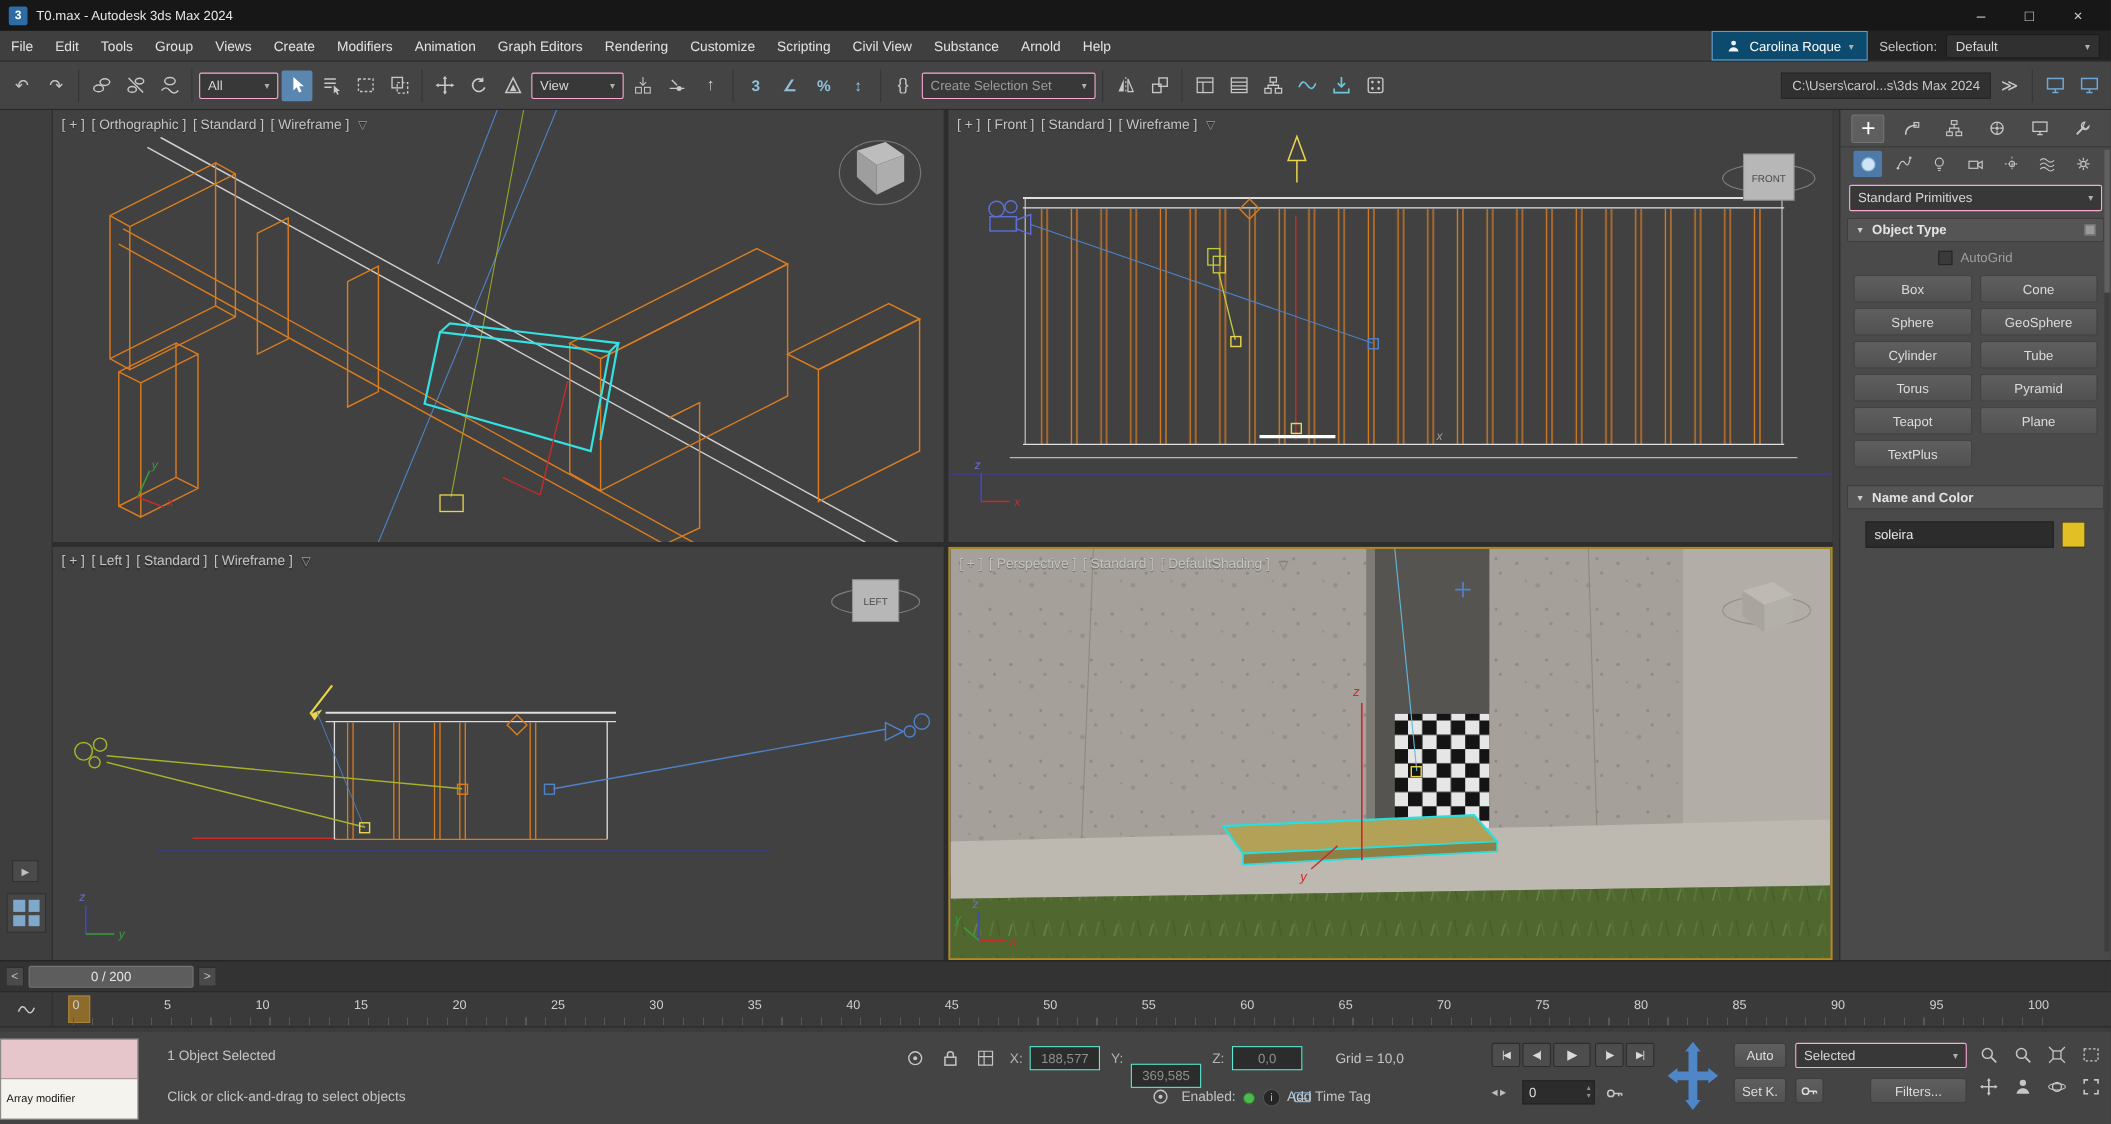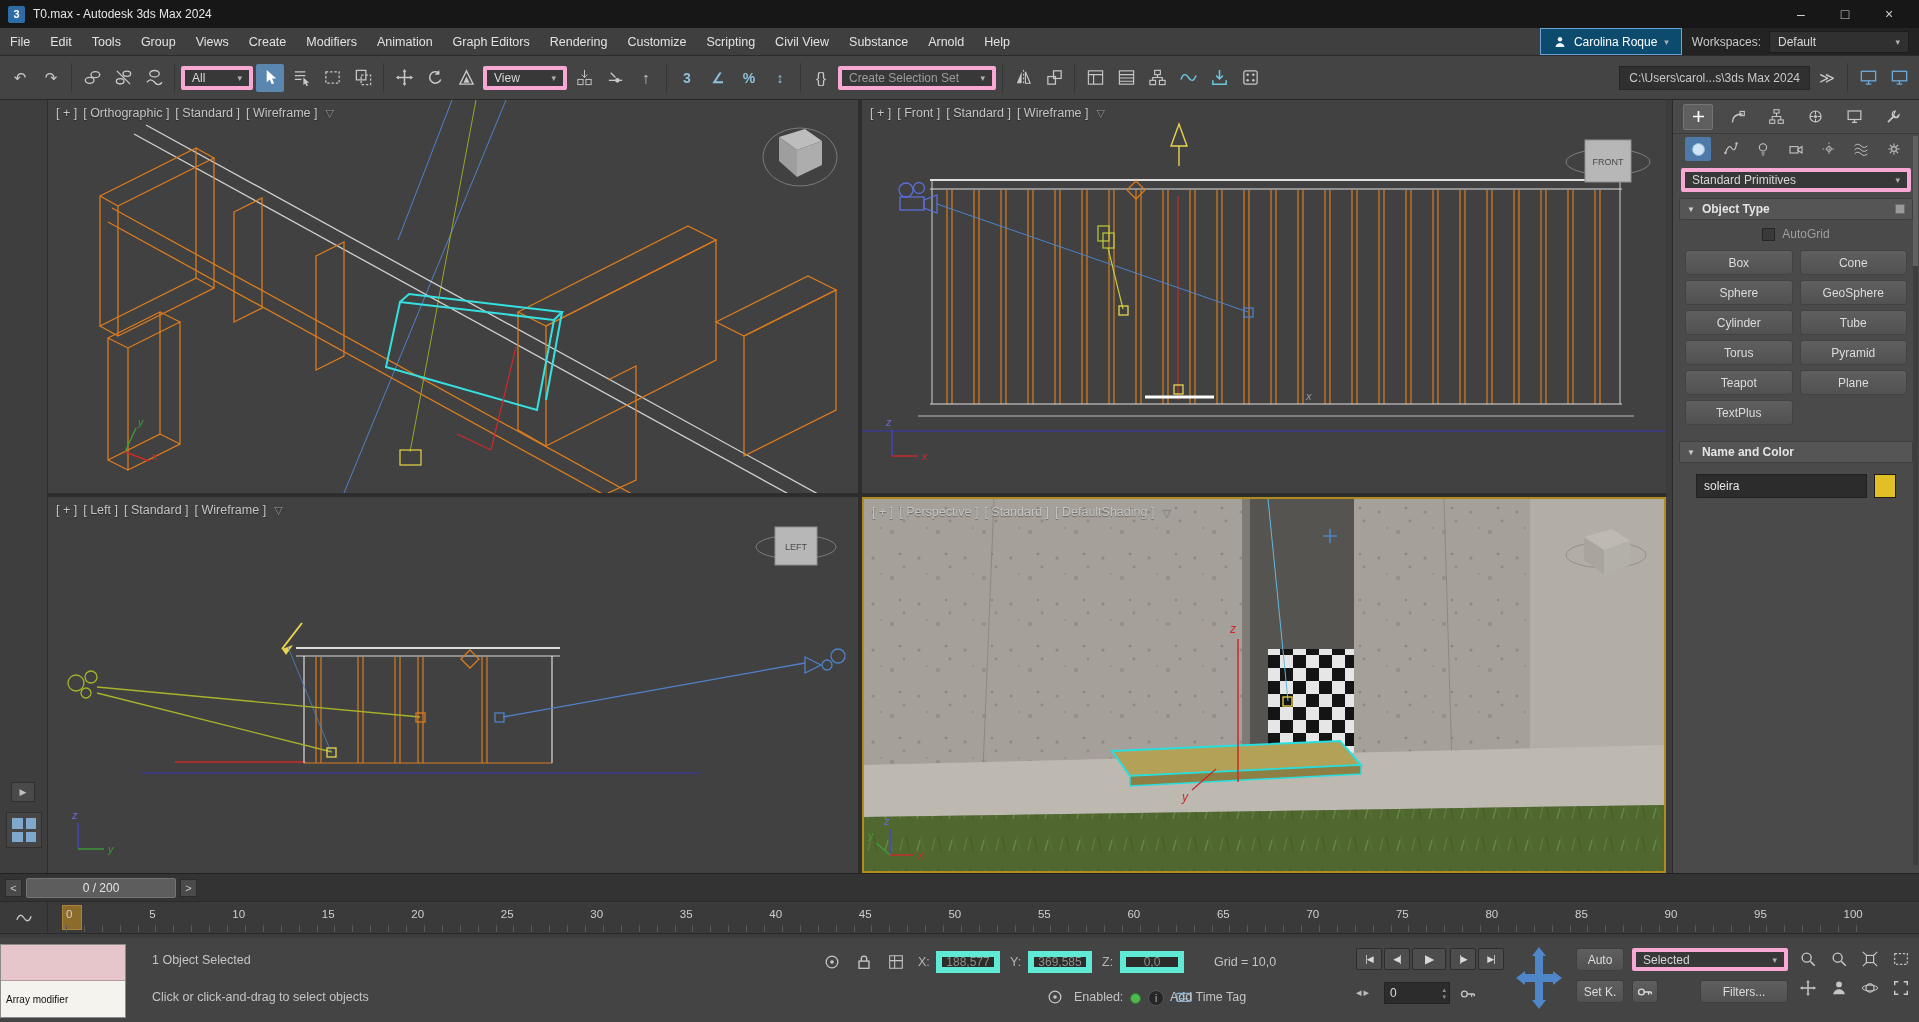--- a/index.html
+++ b/index.html
@@ -26,21 +26,21 @@
 .caret{font-size:9px;color:#b0b0b0}
 
 .toolbar{position:absolute;left:0;top:56px;width:100%;height:44px;background:#444;border-bottom:1px solid #282828;display:flex;align-items:center;gap:3px;padding:0 6px;z-index:7}
 .tbi{min-width:28px;height:28px;display:flex;align-items:center;justify-content:center;color:#c8c8c8;font-size:15px;border-radius:2px}
 .tbi svg{width:19px;height:19px}
 .tbi.active{background:var(--accent-blue,#5a87b0);color:#fff}
 .tbi.teal{color:#6ec6dc}
 .tbi.teal-text{color:#8fc0da;font-weight:bold;font-size:14px}
 .tbi.blue{color:#6fa8d8}
 .tb-div{width:1px;height:30px;background:#363636;margin:0 3px;flex:none}
-.dd{display:flex;align-items:center;justify-content:space-between;background:#383838;border:4px solid #f9a8d4;border-radius:2px;height:24px;padding:0 7px;gap:8px;color:#d6d6d6;font-size:12px;white-space:nowrap}
+.dd{display:flex;align-items:center;justify-content:space-between;background:#383838;border:1px solid #f9a8d4;border-radius:2px;height:24px;padding:0 7px;gap:8px;color:#d6d6d6;font-size:12px;white-space:nowrap}
 .dd .dim{color:#9c9c9c}
 .path-field{background:#303030;border:1px solid #262626;height:24px;display:flex;align-items:center;padding:0 9px;color:#c8c8c8;font-size:12px;margin-left:auto;white-space:nowrap}
 
 .layout-strip{position:absolute;left:0;top:100px;width:48px;height:773px;background:#3e3e3e;border-right:1px solid #2d2d2d}
 .strip-arrow{position:absolute;left:11px;top:682px;width:24px;height:20px;background:#4a4a4a;border:1px solid #303030;display:flex;align-items:center;justify-content:center;color:#c0c0c0;font-size:9px}
 .strip-layout-btn{position:absolute;left:6px;top:712px;width:36px;height:36px;background:#464646;border:1px solid #303030;display:grid;grid-template-columns:1fr 1fr;gap:3px;padding:5px}
 .strip-layout-btn div{background:#7fa8cc}
 
 .vp-area{position:absolute;left:48px;top:100px;width:1618px;height:773px;background:#2d2d2d}
 .viewport{position:absolute;background:#414141;overflow:hidden}
@@ -93,21 +93,21 @@
 
 .statusbar{position:absolute;left:0;top:938px;width:100%;height:84px;background:#444}
 .sb-abs{position:absolute}
 .status-text{color:#c4c4c4;font-size:12.5px;white-space:nowrap}
 .mini-listener{position:absolute;left:0;top:6px;width:126px;height:74px;border:1px solid #8a8a8a}
 .ml-pink{height:50%;background:#e7c6cb;border-bottom:1px solid #b09a9e}
 .ml-white{height:50%;background:#f5f3ee;color:#111;display:flex;align-items:center;padding:0 5px;font-size:10px}
 .icon-btn{display:flex;align-items:center;justify-content:center;color:#c6c6c6}
 .icon-btn svg{width:18px;height:18px}
 .coord-label{color:#b4b4b4;font-size:12.5px}
-.coord-input{width:64px;height:22px;background:#2c2c2c;border:6px solid #5eead4;color:#8f8f8f;text-align:center;font-size:12px;font-family:inherit}
+.coord-input{width:64px;height:22px;background:#2c2c2c;border:1px solid #5eead4;color:#8f8f8f;text-align:center;font-size:12px;font-family:inherit}
 .dot{width:11px;height:11px;border-radius:50%;background:var(--status-green,#4fb84f);border:1px solid #2d7a2d}
 .info-badge{width:16px;height:16px;border-radius:50%;background:#262626;border:1px solid #555;color:#bdbdbd;font-size:10px;display:flex;align-items:center;justify-content:center}
 .pb-btn{width:26px;height:22px;background:#4d4d4d;border:1px solid #2d2d2d;border-radius:2px;display:flex;align-items:center;justify-content:center;font-size:9px;color:#dadada;letter-spacing:-1px}
 .sb-btn{height:23px;background:linear-gradient(#5f5f5f,#515151);border:1px solid #3e3e3e;border-radius:3px;color:#dcdcdc;display:flex;align-items:center;justify-content:center;font-size:12px}
 .nudge{display:flex;gap:2px;color:#bdbdbd;font-size:11px}
 .frame-field{display:flex;align-items:center;width:66px;height:22px;background:#2c2c2c;border:1px solid #232323}
 .frame-field input{flex:1;width:40px;background:none;border:none;color:#dcdcdc;padding:0 5px;font-size:12px;font-family:inherit}
 .frame-field .spin{display:flex;flex-direction:column;justify-content:center;color:#8e8e8e;font-size:7px;line-height:7px;padding-right:3px}
 .nav-grid{display:grid;grid-template-columns:repeat(4,28px);grid-auto-rows:26px;gap:3px}
 .kbd-blue{color:#7fb2d8}
@@ -328,21 +328,21 @@
     </div>
   <div class="menu-right">
     <div class="user-chip">
       <svg class="chip-icon">
           <use href="#sym-person"></use>
         </svg>
       <span>Carolina Roque</span>
       <span class="caret">▾</span>
     </div>
     <div class="workspace-zone">
-      <span class="ws-label">Workspaces:</span>
+      <span class="ws-label">Selection:</span>
       <div class="ws-select">
         <span>Default</span>
         <span class="caret">▾</span>
       </div>
     </div>
   </div>
 </div>
 
 <div class="toolbar">
   <div class="tbi">↶</div>
@@ -946,21 +946,21 @@
     </div>
   <div class="sb-abs icon-btn" style="left:884px;top:12px;width:24px;height:24px">
       <svg>
         <use href="#sym-absgrid"></use>
       </svg>
     </div>
 
   <span class="sb-abs coord-label" style="left:918px;top:17px">X:</span>
   <input class="sb-abs coord-input" style="left: 936px; top: 13px;" value="188,577">
   <span class="sb-abs coord-label" style="left:1010px;top:17px">Y:</span>
-  <input class="sb-abs coord-input" style="left: 1028px; top: 13px; text-decoration: underline;" value="369,585">
+  <input class="sb-abs coord-input" style="left: 1028px; top: 29px;" value="369,585">
   <span class="sb-abs coord-label" style="left:1102px;top:17px">Z:</span>
   <input class="sb-abs coord-input" style="left: 1120px; top: 13px;" value="0,0">
   <span class="sb-abs status-text" style="left:1214px;top:17px">Grid = 10,0</span>
 
   <div class="sb-abs icon-btn" style="left:1044px;top:48px;width:22px;height:22px">
       <svg>
         <use href="#sym-isolate"></use>
       </svg>
     </div>
   <span class="sb-abs status-text" style="left:1074px;top:52px">Enabled:</span>

